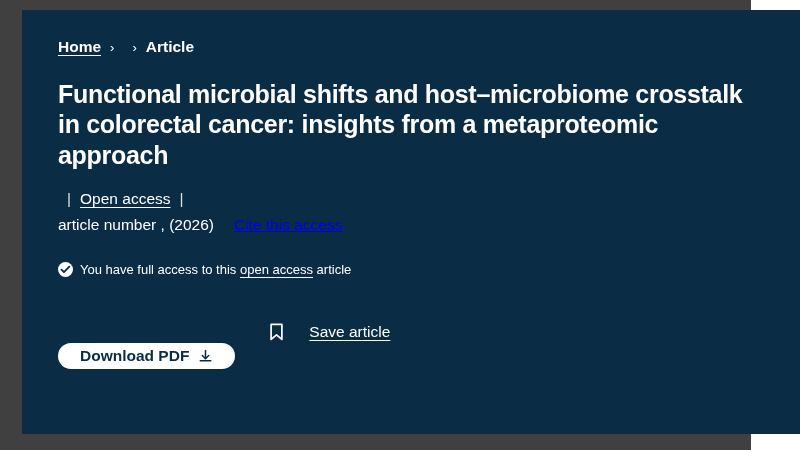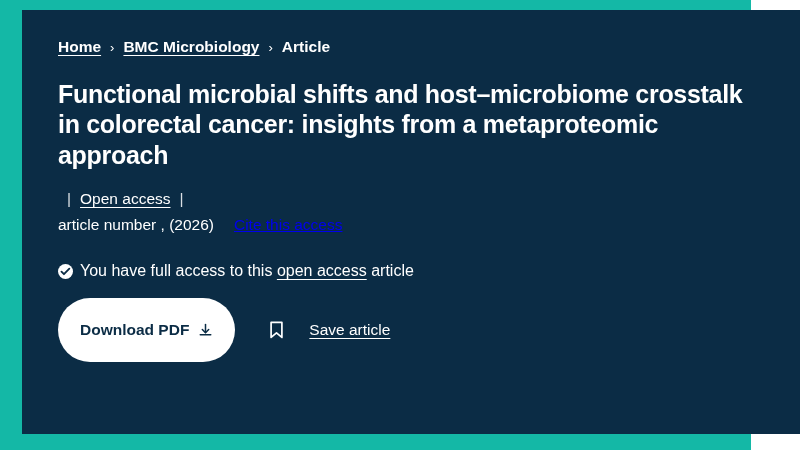--- a/index.html
+++ b/index.html
@@ -10,21 +10,21 @@
   body {
     width: 800px;
     height: 450px;
     overflow: hidden;
     font-family: "Liberation Sans", sans-serif;
   }
   .page {
     position: relative;
     width: 751px;
     height: 450px;
-    background: #14b8a6;
+    background: #404040;
   }
   .hero {
     position: absolute;
     left: 22px;
     top: 10px;
     width: 778px;
     height: 424px;
     background: #0b2c45;
     color: #ffffff;
     box-sizing: border-box;
@@ -98,21 +98,21 @@
     display: flex;
     align-items: flex-start;
   }
   .meta2 .artnum {
     margin-right: 20px;
   }
   
   .access {
     display: flex;
     align-items: center;
-    font-size: 16px;
+    font-size: 13px;
     color: #ffffff;
     margin-bottom: 18px;
   }
   .check-icon {
     width: 15px;
     height: 15px;
     border-radius: 50%;
     background: #ffffff;
     color: #0b2c45;
     display: inline-flex;
@@ -134,25 +134,26 @@
     align-items: center;
   }
   .download-btn {
     display: inline-flex;
     align-items: center;
     gap: 9px;
     background: #ffffff;
     color: #0b2c45;
     border: none;
     border-radius: 999px;
-    padding: 23px 22px;
+    padding: 4px 22px;
     font-size: 15.5px;
     font-weight: 700;
     font-family: "Liberation Sans", sans-serif;
     cursor: pointer;
+    margin-top: 48px;
   }
   .download-btn svg { display: block; }
   .save-article {
     display: inline-flex;
     align-items: flex-start;
     gap: 25px;
     margin-left: 34px;
     color: #ffffff;
     font-size: 15.5px;
     cursor: pointer;
@@ -166,21 +167,20 @@
 </style>
 </head>
 <body>
 
 <div class="page">
   <div class="hero">
 
     <nav class="breadcrumb">
       <a href="#">Home</a>
       <span class="sep">›</span>
-      <a href="#">BMC Microbiology</a>
       <span class="sep">›</span>
       <span class="crumb-current">Article</span>
     </nav>
 
     <h1 class="title">Functional microbial shifts and host–microbiome crosstalk in colorectal cancer: insights from a metaproteomic approach</h1>
 
     <div class="meta">
       <span class="divider">|</span>
       <a href="#" class="link">Open access</a>
       <span class="divider">|</span>

